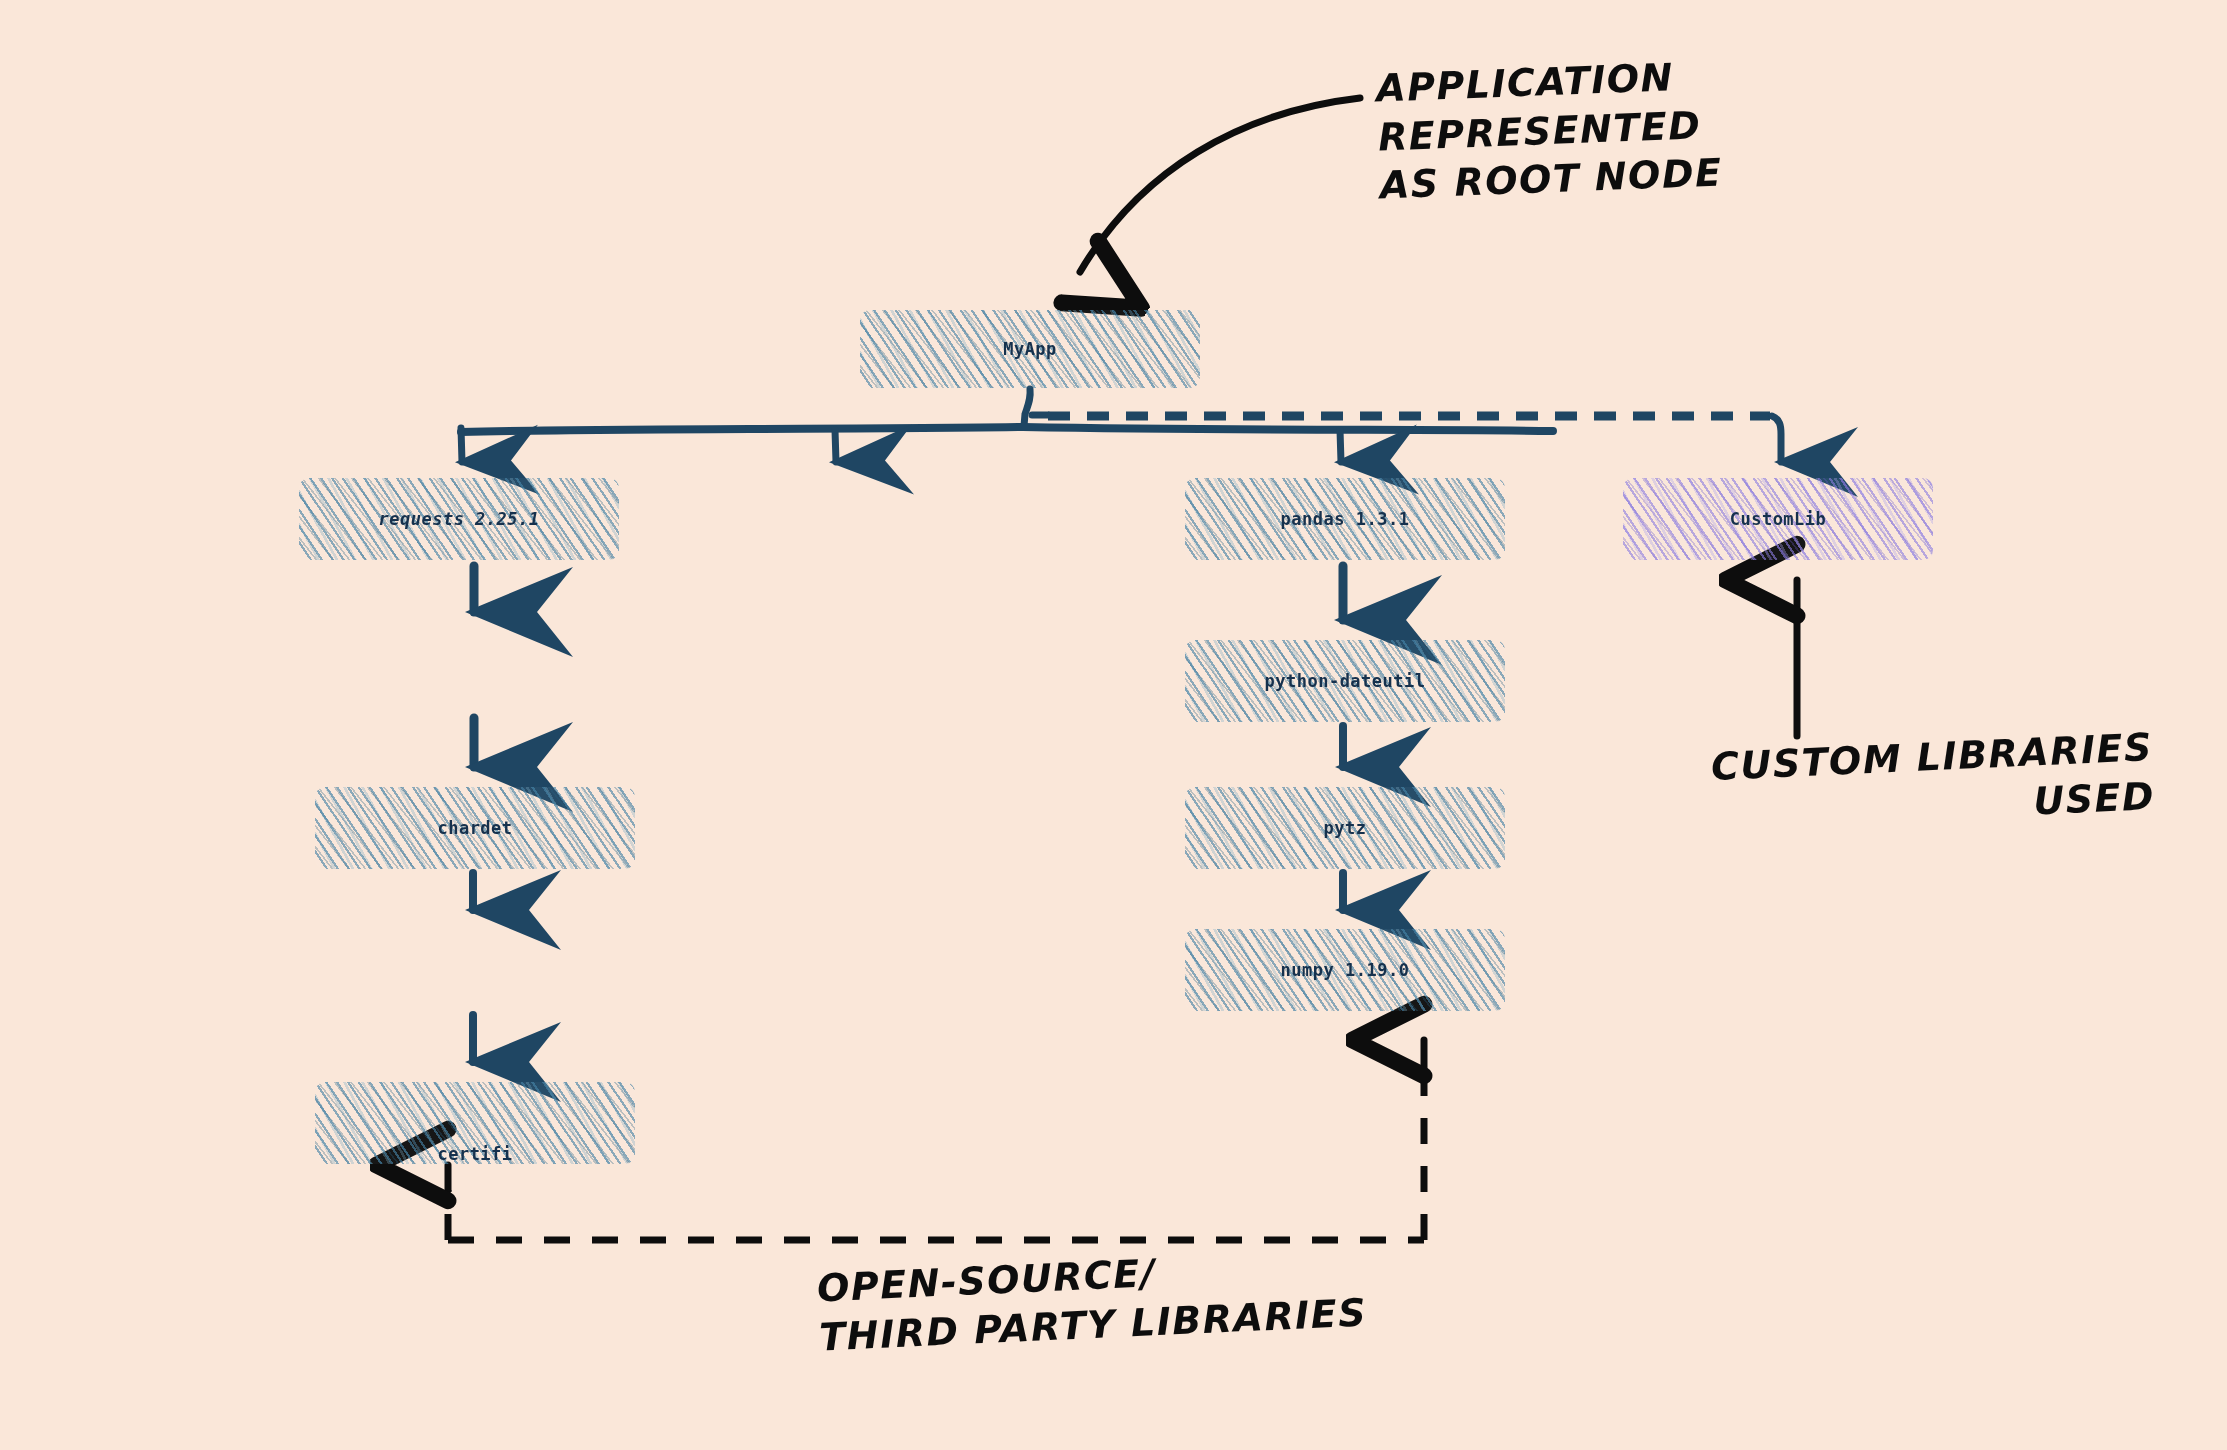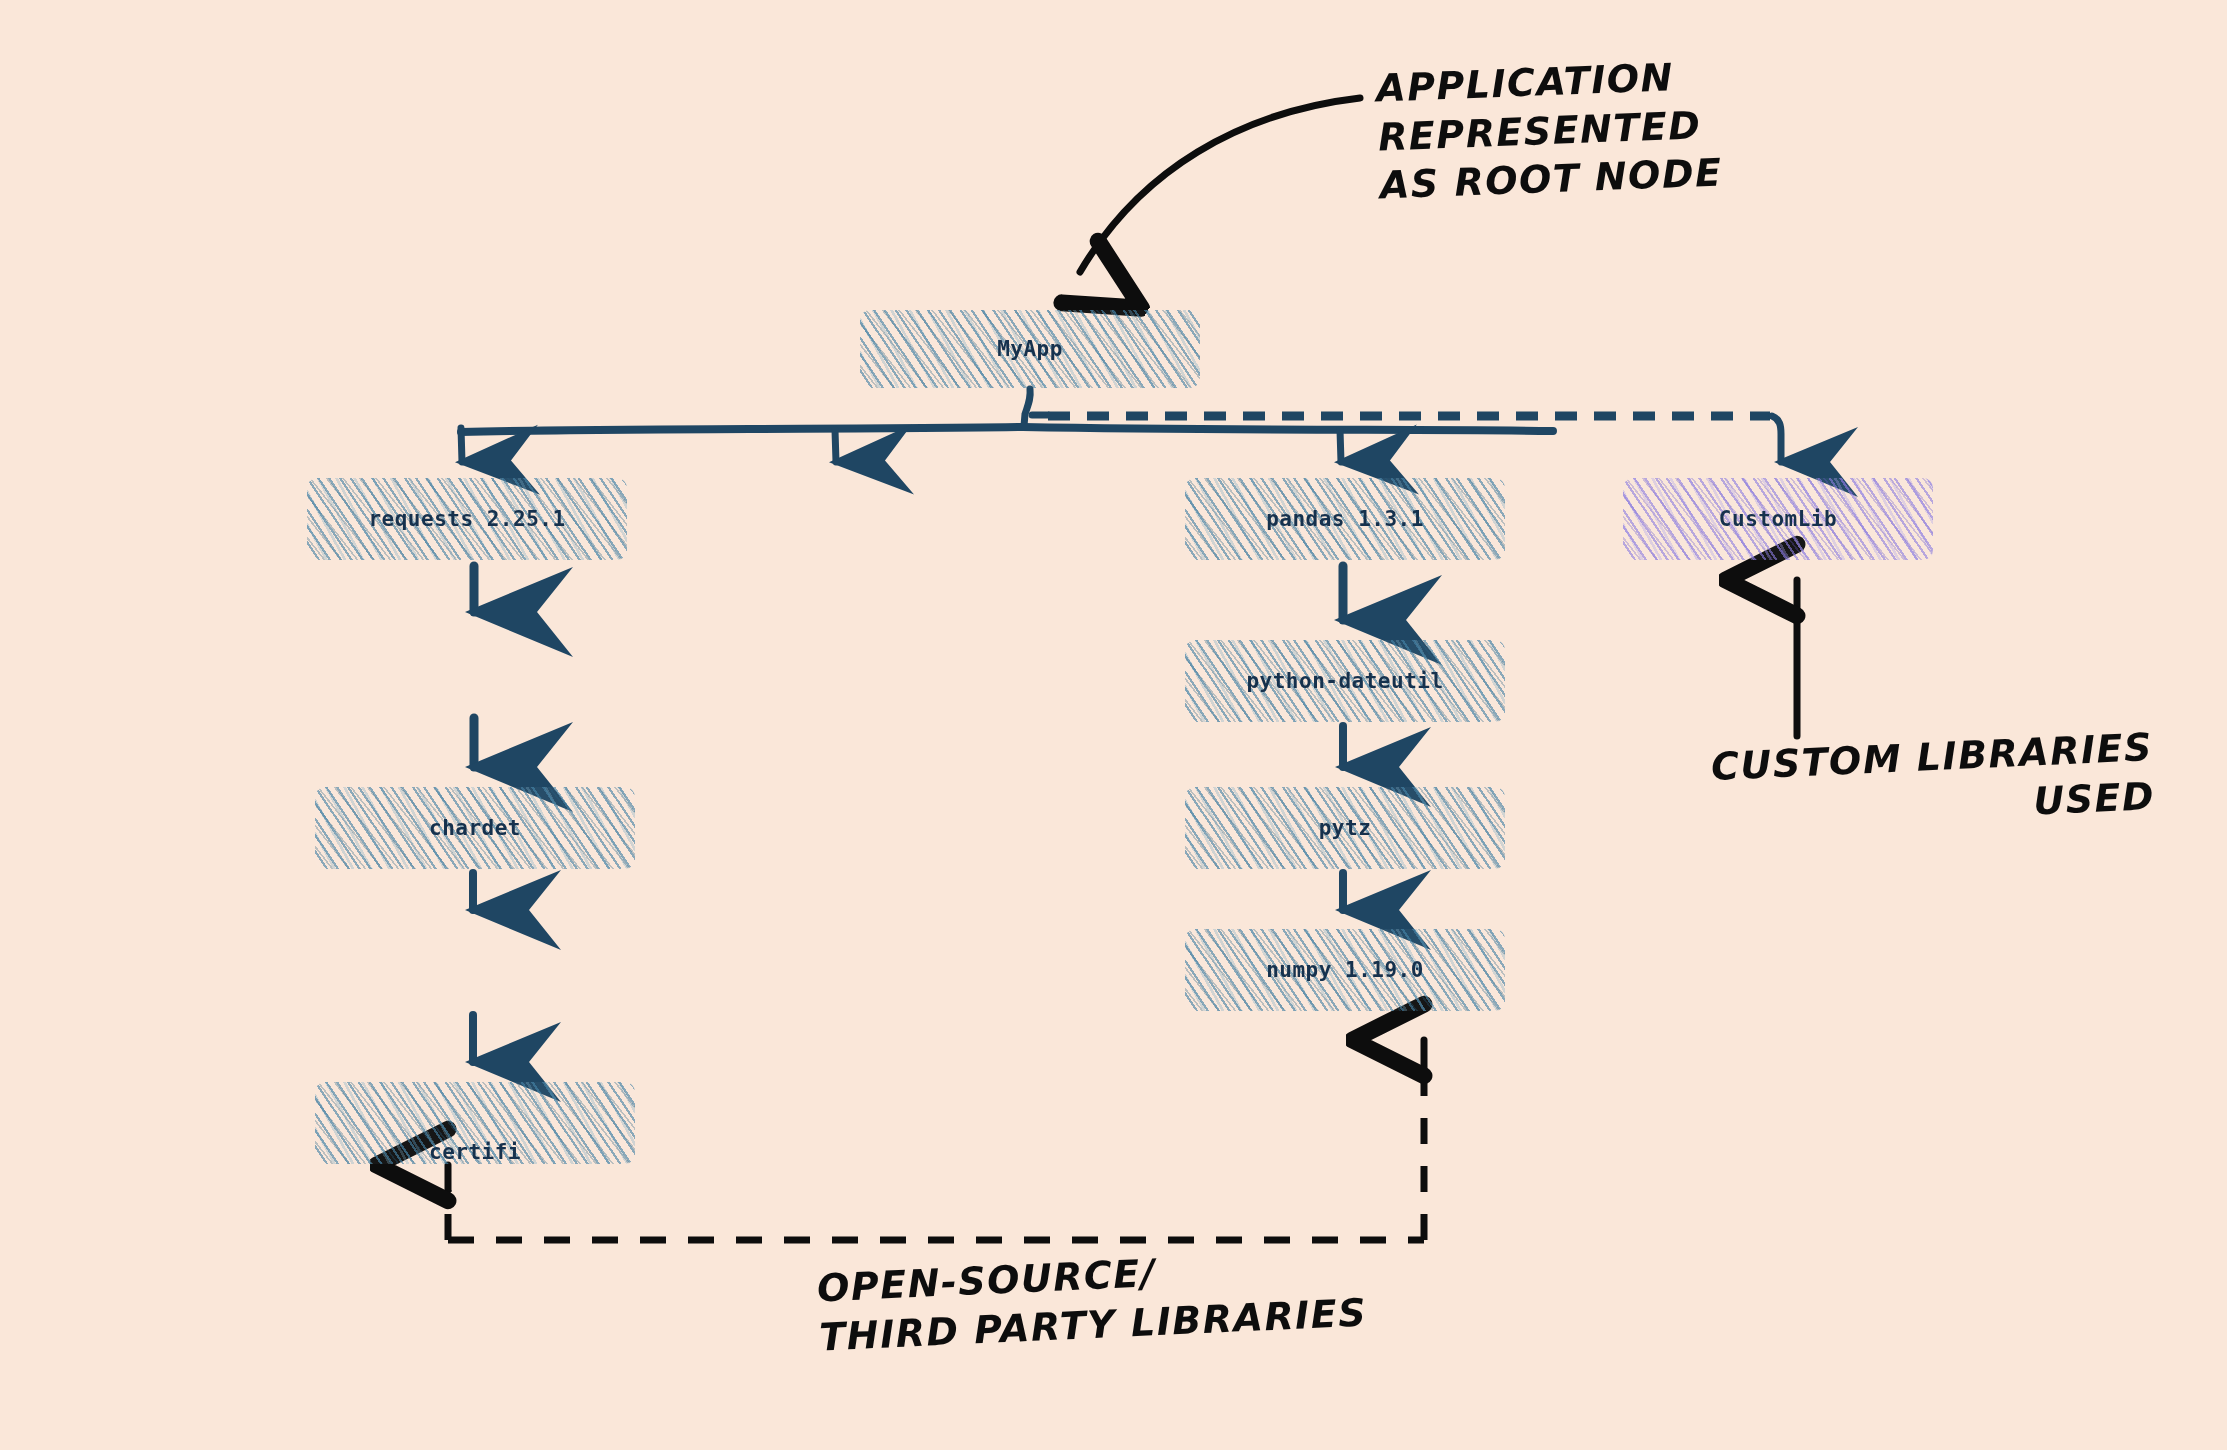--- a/index.html
+++ b/index.html
@@ -29,21 +29,21 @@
     display: flex;
     align-items: center;
     justify-content: center;
     box-sizing: border-box;
   }
   .node .label {
     position: relative;
     z-index: 3;
     font-family: "DejaVu Sans Mono", monospace;
     font-weight: bold;
-    font-size: 21px;
+    font-size: 17px;
     color: #16314d;
     letter-spacing: 0.5px;
     white-space: nowrap;
   }
   
   .hatch-blue {
     background-color: rgba(255,255,255,0.04);
     background-image:
       repeating-linear-gradient(56deg,
         rgba(70,130,165,0.62) 0px,
@@ -147,21 +147,21 @@
       <path d="M448,1190 L448,1165" fill="none" stroke="#0d0d0d" stroke-width="7" stroke-linecap="round" marker-end="url(#arrow-black)"></path>
       <path d="M1424,1240 L1424,1070" fill="none" stroke="#0d0d0d" stroke-width="7" stroke-linecap="butt" stroke-dasharray="26 22"></path>
       <path d="M1424,1070 L1424,1040" fill="none" stroke="#0d0d0d" stroke-width="7" stroke-linecap="round" marker-end="url(#arrow-black)"></path>
     </g>
   </svg>
 
   <div class="node hatch-blue" style="left:860px; top:310px; width:340px; height:78px;">
     <span class="label">MyApp</span>
   </div>
 
-  <div class="node hatch-blue" style="left:307px; top:478px; width:320px; height:82px;">
+  <div class="node hatch-blue" style="left:299px; top:478px; width:320px; height:82px;font-style:italic;">
     <span class="label">requests 2.25.1</span>
   </div>
 
 
   <div class="node hatch-blue" style="left:1185px; top:478px; width:320px; height:82px;">
     <span class="label">pandas 1.3.1</span>
   </div>
 
   <div class="node hatch-purple" style="left:1623px; top:478px; width:310px; height:82px;">
     <span class="label">CustomLib</span>

